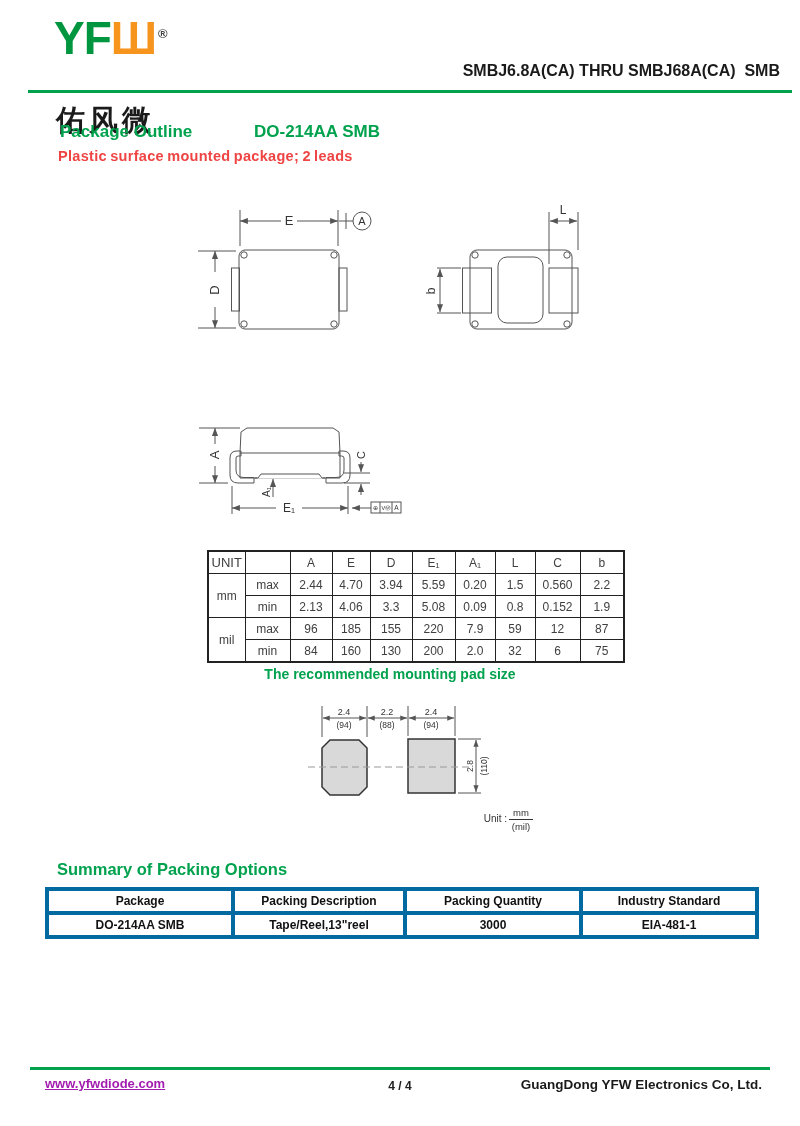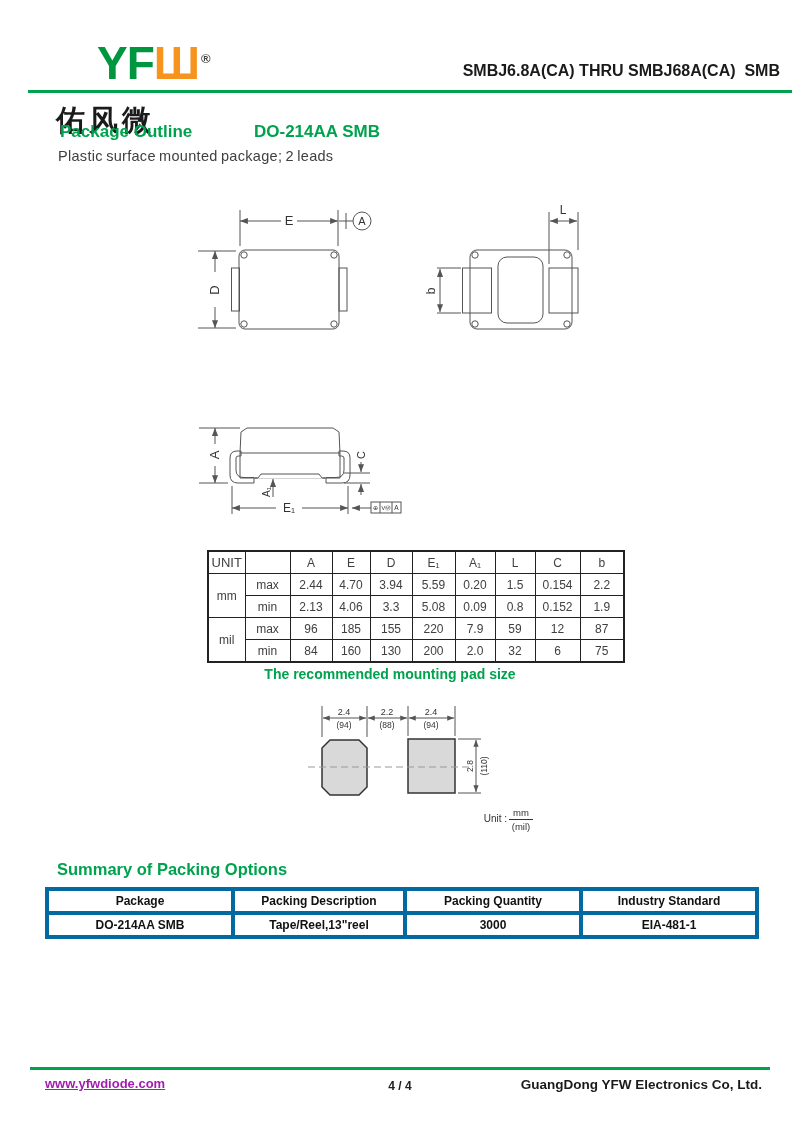--- a/index.html
+++ b/index.html
@@ -1,31 +1,31 @@
 <!DOCTYPE html>
 <html><head>
 <meta charset="utf-8">
 <style>
   html,body{margin:0;padding:0;background:#fff;}
   .page{position:relative;width:800px;height:1126px;background:#fff;overflow:hidden;
         font-family:"Liberation Sans","DejaVu Sans",sans-serif;color:#111;}
   .abs{position:absolute;}
   
-  .logo-line{left:54px;top:28px;font-weight:800;font-size:46px;line-height:62px;letter-spacing:-1px;margin-left:43px;}
+  .logo-line{left:54px;top:10px;font-weight:800;font-size:46px;line-height:48px;letter-spacing:-1px;}
   .lg-green{color:#009640;}
   .lg-orange{color:#F7941E;}
   .lg-reg{font-size:13px;font-weight:700;color:#444;vertical-align:super;margin-left:2px;}
   .lg-cn{left:56px;top:57px;font-weight:700;font-size:29px;letter-spacing:4px;color:#1a1a1a;margin-top:44px;}
   .doc-title{right:20px;top:62px;font-weight:700;font-size:16px;color:#1a1a1a;white-space:pre;}
   .rule-green{left:28px;top:90px;width:764px;height:3px;background:#00A24E;}
   
   .h-green{color:#00A24E;font-weight:700;}
   .pkg-outline{left:60px;top:122px;font-size:17px;}
   .pkg-name{left:254px;top:122px;font-size:17px;}
-  .pkg-desc{left:58px;top:148px;font-size:14.5px;font-weight:400;color:#404040;word-spacing:-1px;letter-spacing:0.3px;}
+  .pkg-desc{left:58px;top:148px;font-size:14.5px;font-weight:700;color:#ef4444;word-spacing:-1px;letter-spacing:0.3px;}
   
   svg text{fill:#333;font-family:"Liberation Sans","DejaVu Sans",sans-serif;}
   .draw-stroke{stroke:#555;stroke-width:1;fill:none;}
   
   table.dim-table{border-collapse:collapse;table-layout:fixed;border:2px solid #222;}
   table.dim-table td{border:1px solid #222;text-align:center;vertical-align:middle;
       font-size:12px;color:#404040;height:21px;padding:0;}
   
   .pad-heading{left:240px;top:666px;width:300px;text-align:center;font-size:14px;}
   
@@ -177,21 +177,21 @@
     </tr>
     <tr>
       <td rowspan="2">mm</td>
       <td>max</td>
       <td>2.44</td>
       <td>4.70</td>
       <td>3.94</td>
       <td>5.59</td>
       <td>0.20</td>
       <td>1.5</td>
-      <td>0.154</td>
+      <td>0.560</td>
       <td>2.2</td>
     </tr>
     <tr>
       <td>min</td>
       <td>2.13</td>
       <td>4.06</td>
       <td>3.3</td>
       <td>5.08</td>
       <td>0.09</td>
       <td>0.8</td>

